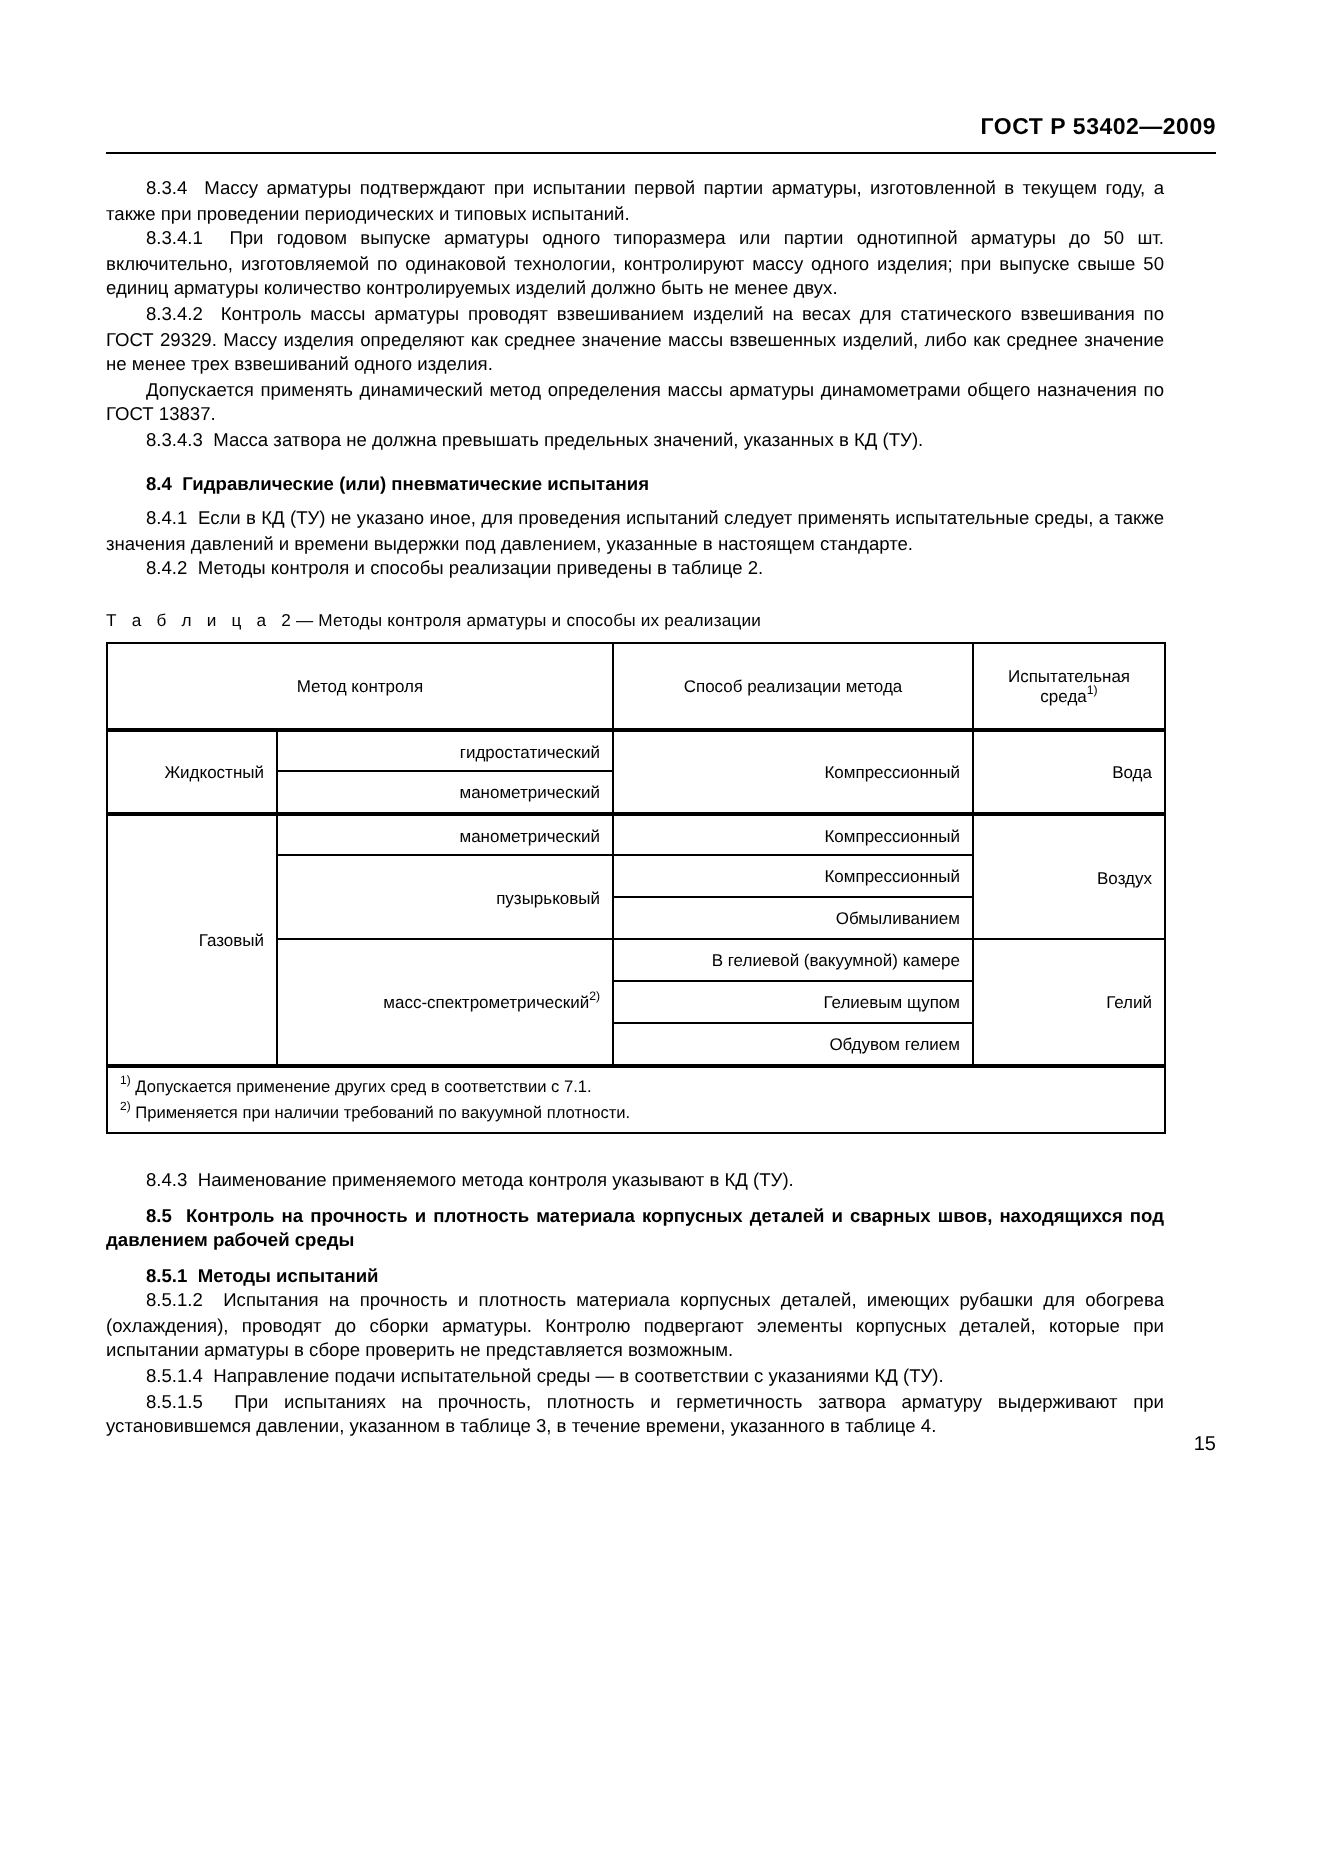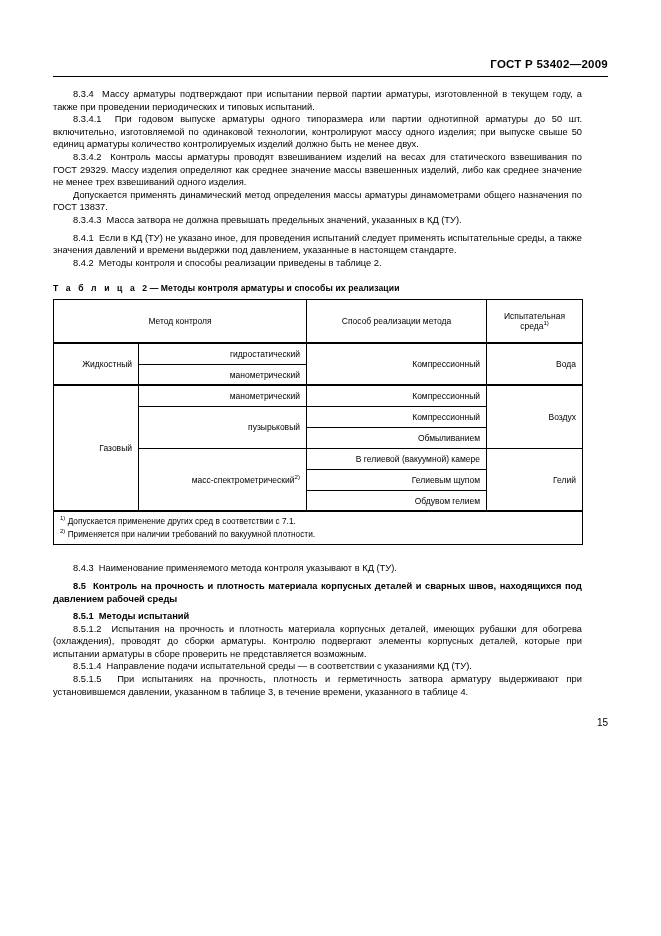--- a/index.html
+++ b/index.html
@@ -53,21 +53,21 @@
     line-height: 12.6px;
     text-align: justify;
     text-justify: inter-word;
     margin: 0;
     hyphens: manual;
   }
   .para.indent { text-indent: 20px; }
   .para.bold { font-weight: bold; }
   .gap-s { margin-top: 5px; }
   .gap-m { margin-top: 9px; }
-  .gap-l { margin-top: 12px; font-weight: bold; }
+  .gap-l { margin-top: 12px; }
 
   .num { white-space: nowrap; }
   .num::after { content: "\00a0\00a0"; }
 
   
   .table-caption {
     font-size: 8.6px;
     letter-spacing: 0.1px;
     margin: 0;
   }
@@ -138,20 +138,21 @@
     <p class="para indent"><span class="num">8.3.4</span><span>Массу арматуры подтверждают при испытании первой партии арматуры, изготовленной в текущем году, а также при проведении периодических и типовых испытаний.</span></p>
 
     <p class="para indent"><span class="num">8.3.4.1</span><span>При годовом выпуске арматуры одного типоразмера или партии однотипной арматуры до 50 шт. включительно, изготовляемой по одинаковой технологии, контролируют массу одного изделия; при выпуске свыше 50 единиц арматуры количество контролируемых изделий должно быть не менее двух.</span></p>
 
     <p class="para indent"><span class="num">8.3.4.2</span><span>Контроль массы арматуры проводят взвешиванием изделий на весах для статического взвешивания по ГОСТ 29329. Массу изделия определяют как среднее значение массы взвешенных изделий, либо как среднее значение не менее трех взвешиваний одного изделия.</span></p>
 
     <p class="para indent"><span>Допускается применять динамический метод определения массы арматуры динамометрами общего назначения по ГОСТ 13837.</span></p>
 
     <p class="para indent"><span class="num">8.3.4.3</span><span>Масса затвора не должна превышать предельных значений, указанных в КД (ТУ).</span></p>
 
+    <p class="para indent bold gap-m"><span class="num">8.4</span><span>Гидравлические (или) пневматические испытания</span></p>
 
     <p class="para indent gap-s"><span class="num">8.4.1</span><span>Если в КД (ТУ) не указано иное, для проведения испытаний следует применять испытательные среды, а также значения давлений и времени выдержки под давлением, указанные в настоящем стандарте.</span></p>
 
     <p class="para indent"><span class="num">8.4.2</span><span>Методы контроля и способы реализации приведены в таблице 2.</span></p>
 
     <p class="table-caption gap-l" style="margin-top:14px;">
       <span class="tword">Т а б л и ц а</span><span>&nbsp;&nbsp;</span><span>2</span><span>&nbsp;</span><span>—</span><span>&nbsp;</span><span>Методы контроля арматуры и способы их реализации</span>
     </p>
 
     <table class="gost">

